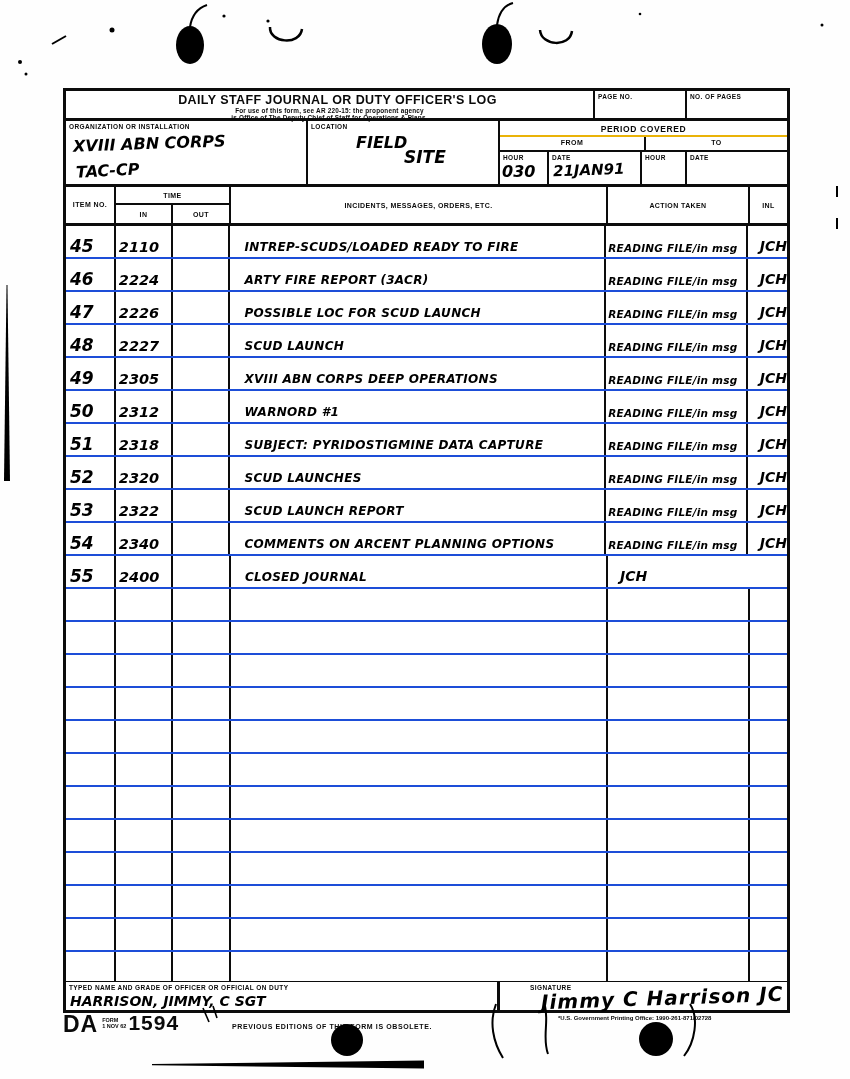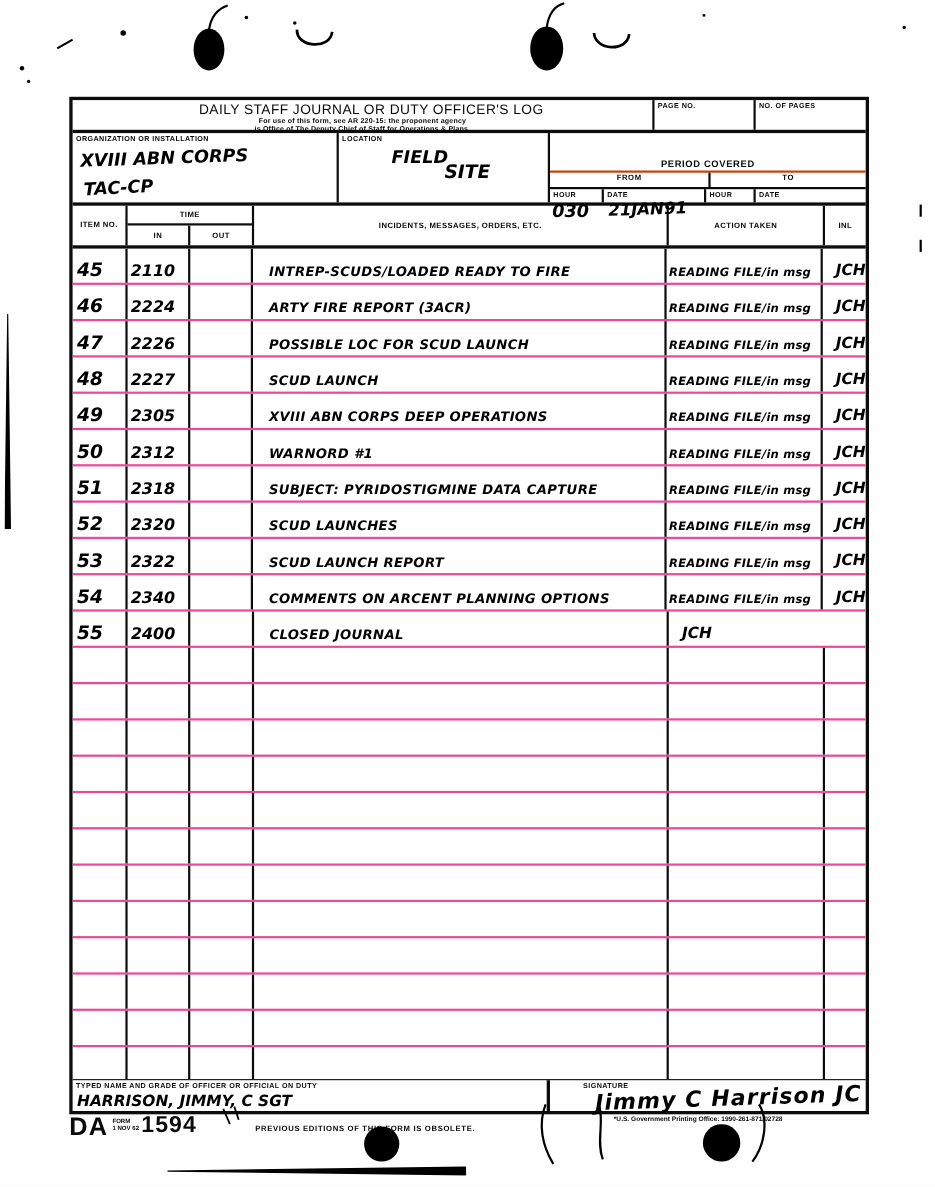--- a/index.html
+++ b/index.html
@@ -10,30 +10,30 @@
     font-family: "Liberation Sans", sans-serif; color:#0a0a0a;
   }
   
   .form {
     position: absolute; left: 63px; top: 88px; width: 727px; height: 925px;
     border: 3px solid #0c0c0c; display: flex; flex-direction: column; background:#fff;
   }
   .lbl { font-size: 6.5px; font-weight: bold; letter-spacing: .4px; padding: 2px 0 0 3px; }
   .r1 { height: 30px; border-bottom: 3px solid #0c0c0c; display: flex; }
   .title-cell { flex: 1; border-right: 2px solid #0c0c0c; text-align: center; padding-top: 2px; }
-  .form-title { font-size: 12.5px; font-weight: normal; letter-spacing: .4px; padding-left: 16px; }
+  .form-title { font-size: 12.5px; font-weight: bold; letter-spacing: .4px; padding-left: 16px; }
   .form-sub { font-size: 6.4px; font-weight: bold; line-height: 7px; letter-spacing: .2px; }
   .pageno-cell { width: 92px; border-right: 2px solid #0c0c0c; }
   .pages-cell { width: 100px; }
   .r2 { height: 66px; border-bottom: 3px solid #0c0c0c; display: flex; }
   .org-cell { width: 242px; border-right: 2px solid #0c0c0c; position: relative; }
   .loc-cell { width: 192px; border-right: 2px solid #0c0c0c; position: relative; }
   .period-cell { flex: 1; display: flex; flex-direction: column; }
-  .pc-label { height: 16px; border-bottom: 2px solid #c2410c; text-align: center;
-              font-size: 8.5px; font-weight: bold; letter-spacing: .6px; padding-top: 3px; margin-top: 20px; }
+  .pc-label { height: 16px; border-bottom: 2px solid #eab308; text-align: center;
+              font-size: 8.5px; font-weight: bold; letter-spacing: .6px; padding-top: 3px; }
   .fromto { height: 15px; border-bottom: 2px solid #0c0c0c; display: flex; }
   .from-box { width: 146px; border-right: 2px solid #0c0c0c; }
   .to-box { flex: 1; }
   .fromto div { text-align: center; font-size: 7px; font-weight: bold; padding-top: 2px; letter-spacing:.5px; }
   .hourdate { flex: 1; display: flex; }
   .hd-cell { border-right: 2px solid #0c0c0c; position: relative; }
   .hd1 { width: 49px; } .hd2 { width: 93px; } .hd3 { width: 45px; } .hd4 { flex: 1; border-right: none; }
   
   .hw { font-family: "DejaVu Sans", sans-serif; font-style: italic; font-weight: bold;
         color: #000; white-space: nowrap; }
@@ -45,21 +45,21 @@
   .th-item { width: 50px; line-height: 8px; }
   .th-time { width: 115px; display: flex; flex-direction: column; align-items: stretch; }
   .th-time-top { height: 18px; border-bottom: 2px solid #0c0c0c; display:flex; align-items:center; justify-content:center; }
   .th-time-bot { flex: 1; display: flex; }
   .th-in { width: 57px; border-right: 2px solid #0c0c0c; display:flex; align-items:center; justify-content:center; }
   .th-out { flex: 1; display:flex; align-items:center; justify-content:center; }
   .th-inc { width: 377px; }
   .th-act { width: 142px; }
   .th-inl { flex: 1; border-right: none; }
   .tbody { flex: 1; overflow: hidden; }
-  .trow { height: 33px; border-bottom: 2px solid #ec4899; display: flex; }
+  .trow { height: 33px; border-bottom: 2px solid #1d4ed8; display: flex; }
   .td { border-right: 2px solid #0c0c0c; display: flex; align-items: flex-end; overflow: visible; }
   .td-item { width: 50px; font-size: 17px; padding: 0 0 1px 4px; }
   .td-in  { width: 57px; font-size: 14.5px; padding: 0 0 2px 3px; }
   .td-out { width: 58px; }
   .td-inc { width: 377px; font-size: 12px; padding: 4px 0 3px 14px; letter-spacing: .3px; }
   .td-act { width: 142px; font-size: 10.5px; padding: 0 0 3px 2px; letter-spacing: .2px; }
   .td-inl { flex: 1; border-right: none; font-size: 14px; padding: 0 0 3px 12px; }
   
   .tfoot { height: 29px; display: flex; border-top: 1px solid #0c0c0c; gap: 27px; }
   .typed-cell { width: 434px; border-right: 3px solid #0c0c0c; position: relative; }

